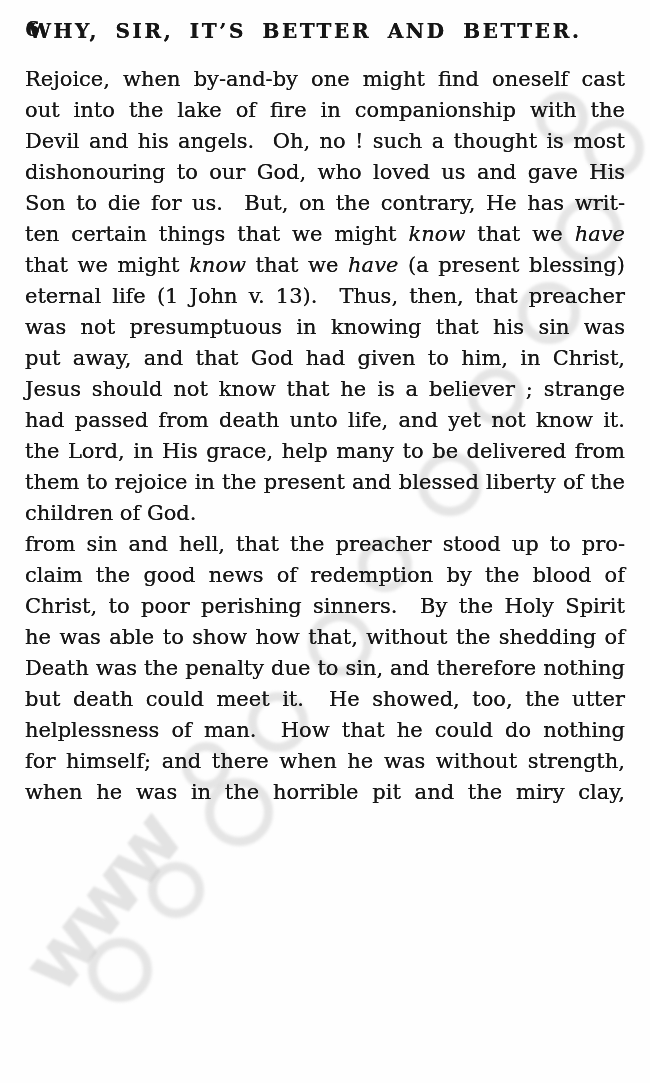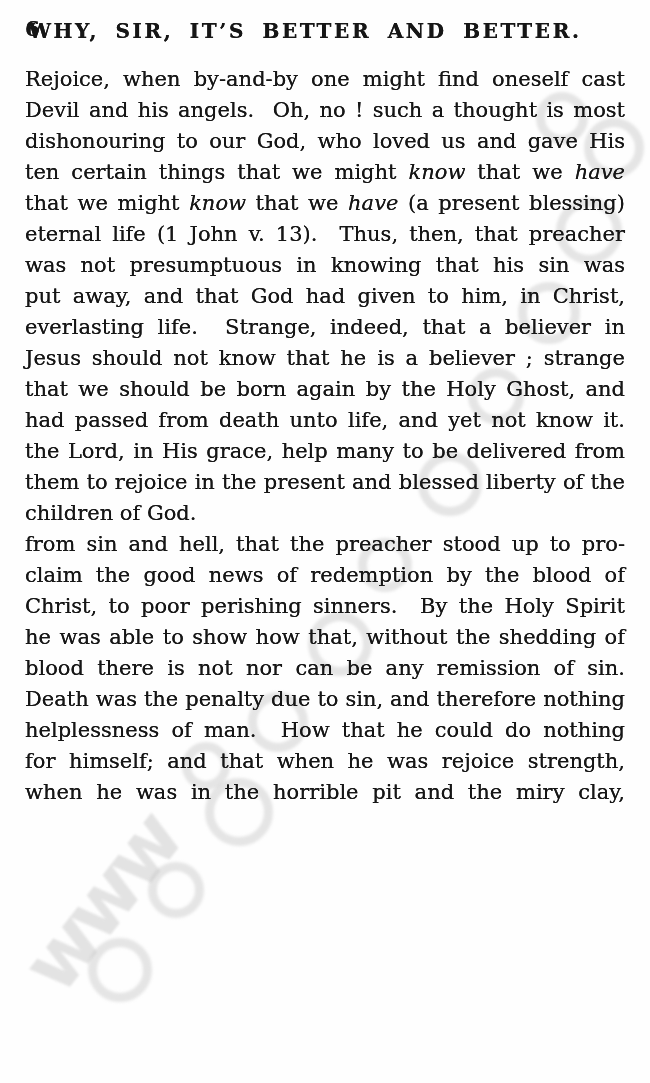--- a/index.html
+++ b/index.html
@@ -84,38 +84,38 @@
       <div class="wm-ring" style="left: 536px; top: 92px; width: 34px; height: 34px;"></div>
     </div>
 
   <div class="header">
     <span class="page-number">6</span>
     <span class="running-title">WHY, SIR, IT’S BETTER AND BETTER.</span>
   </div>
 
   <div class="text-body">
       <div class="line"><span>Rejoice, when by-and-by one might find oneself cast</span></div>
+      <div class="line"><span>out into the lake of fire in companionship with the</span></div>
       <div class="line"><span>Devil and his angels.&nbsp; Oh, no ! such a thought is most</span></div>
       <div class="line"><span>dishonouring to our God, who loved us and gave His</span></div>
+      <div class="line"><span>Son to die for us.&nbsp; But, on the contrary, He has writ-</span></div>
       <div class="line"><span>ten certain things that we might </span><em>know</em><span> that we </span><em>have</em></div>
       <div class="line"><span>that we might </span><em>know</em><span> that we </span><em>have</em><span> (a present blessing)</span></div>
       <div class="line"><span>eternal life (1 John v. 13).&nbsp; Thus, then, that preacher</span></div>
       <div class="line"><span>was not presumptuous in knowing that his sin was</span></div>
       <div class="line"><span>put away, and that God had given to him, in Christ,</span></div>
-      <div class="line"><span>everlasting life.&nbsp; Strange, indeed, that a believer in</span></div>
       <div class="line"><span>Jesus should not know that he is a believer ; strange</span></div>
-      <div class="line"><span>that we should be born again by the Holy Ghost, and</span></div>
       <div class="line"><span>had passed from death unto life, and yet not know it.</span></div>
       <div class="line"><span>the Lord, in His grace, help many to be delivered from</span></div>
       <div class="line"><span>them to rejoice in the present and blessed liberty of the</span></div>
       <div class="line noJust"><span>children of God.</span></div>
       <div class="line"><span>from sin and hell, that the preacher stood up to pro-</span></div>
       <div class="line"><span>claim the good news of redemption by the blood of</span></div>
       <div class="line"><span>Christ, to poor perishing sinners.&nbsp; By the Holy Spirit</span></div>
       <div class="line"><span>he was able to show how that, without the shedding of</span></div>
-      <div class="line"><span>blood there is not nor can be any remission of sin.</span></div>
       <div class="line"><span>Death was the penalty due to sin, and therefore nothing</span></div>
+      <div class="line"><span>but death could meet it.&nbsp; He showed, too, the utter</span></div>
       <div class="line"><span>helplessness of man.&nbsp; How that he could do nothing</span></div>
-      <div class="line"><span>for himself; and that when he was rejoice strength,</span></div>
+      <div class="line"><span>for himself; and there when he was without strength,</span></div>
       <div class="line"><span>when he was in the horrible pit and the miry clay,</span></div>
     </div>
 
 </div>
 
 </body></html>

